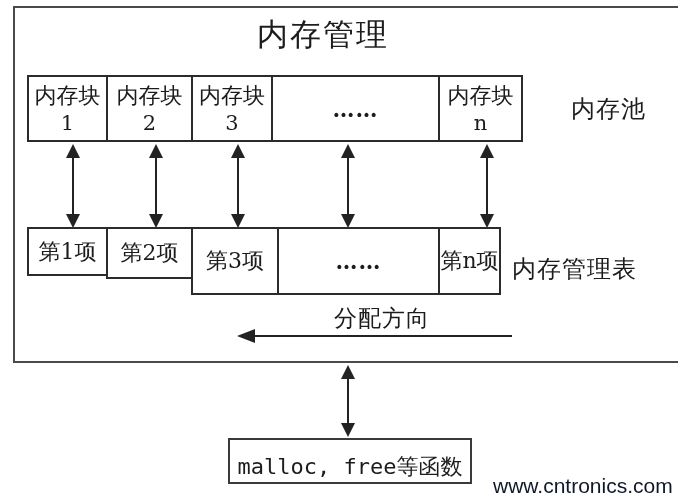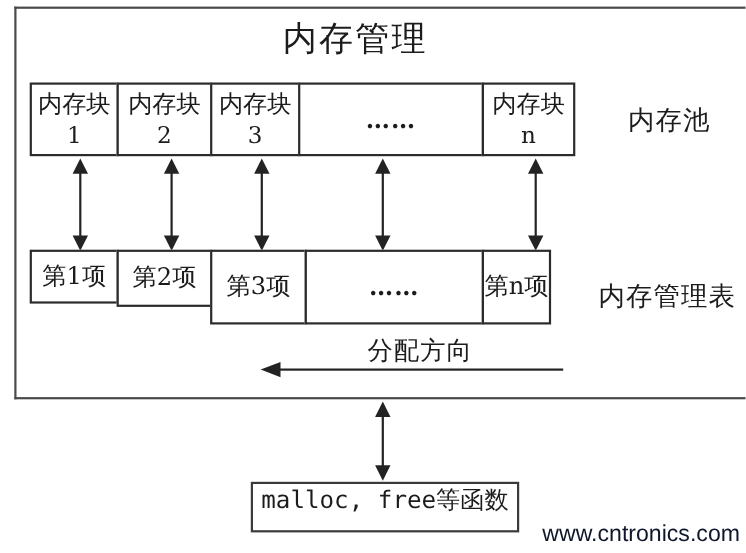--- a/index.html
+++ b/index.html
@@ -48,21 +48,21 @@
   .harrow .shaft { position:absolute; left:16px; right:0; top:6px; height:2px; background:#232323; }
   .harrow .head-left {
     position:absolute; left:0; top:0; width:0; height:0;
     border-top:7px solid transparent; border-bottom:7px solid transparent;
     border-right:18px solid #232323;
   }
   .alloc-label { position:absolute; font-size:23px; letter-spacing:1px; white-space:nowrap; }
   .func-box {
     position:absolute; left:228px; top:438px; width:244px; height:46px;
     box-sizing:border-box; border:2px solid #3a3a3a; background:#ffffff;
-    display:flex; align-items:flex-start; justify-content:center;
+    display:flex; align-items:flex-end; justify-content:center;
     font-family:"DejaVu Sans Mono","Liberation Mono",monospace;
     font-size:22px; white-space:nowrap;
   }
   .watermark {
     position:absolute; left:493px; top:474px;
     font-family:"Liberation Sans","DejaVu Sans",sans-serif;
     font-size:21px; color:#0f172a; white-space:nowrap;
   }
 </style>
 </head>
@@ -129,21 +129,21 @@
   </div>
   <div class="box" style="left:191px; top:227px; width:88px; height:68px;">
     <div>第3项</div>
   </div>
   <div class="box" style="left:277px; top:227px; width:163px; height:68px;">
     <div class="dots">……</div>
   </div>
   <div class="box" style="left:438px; top:227px; width:63px; height:68px;">
     <div>第n项</div>
   </div>
-  <div class="rowlabel" style="left:544px; top:253px;">内存管理表</div>
+  <div class="rowlabel" style="left:512px; top:253px;">内存管理表</div>
 
   <div class="alloc-label" style="left:334px; top:303px;">分配方向</div>
   <div class="harrow" style="left:237px; top:329px; width:275px;">
     <div class="head-left"></div>
     <div class="shaft"></div>
   </div>
 
   <div class="varrow" style="left:341px; top:365px; height:72px;">
     <div class="head-up"></div>
     <div class="shaft"></div>

